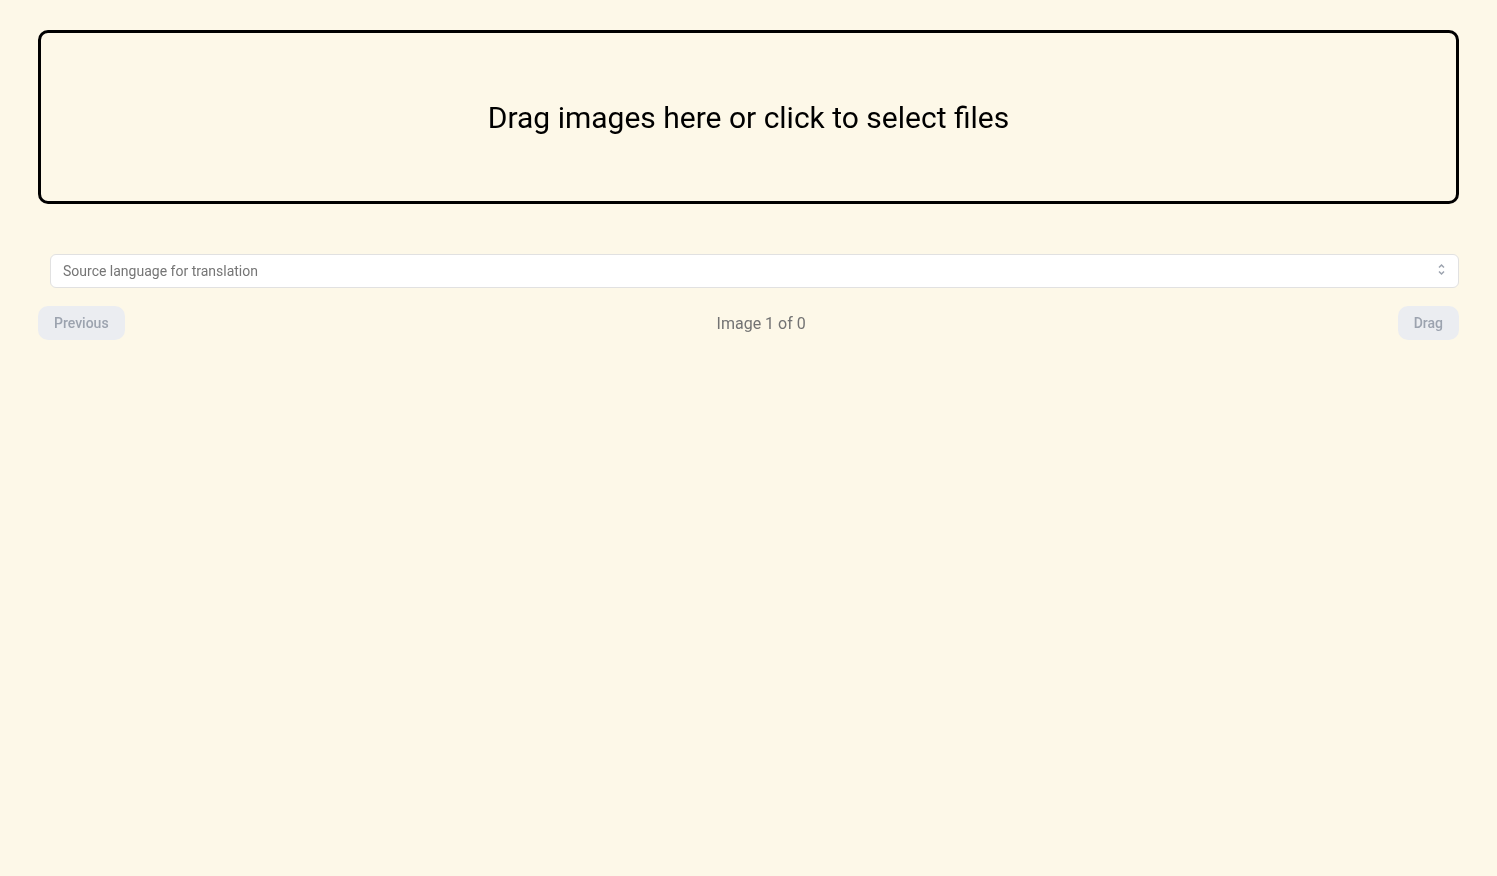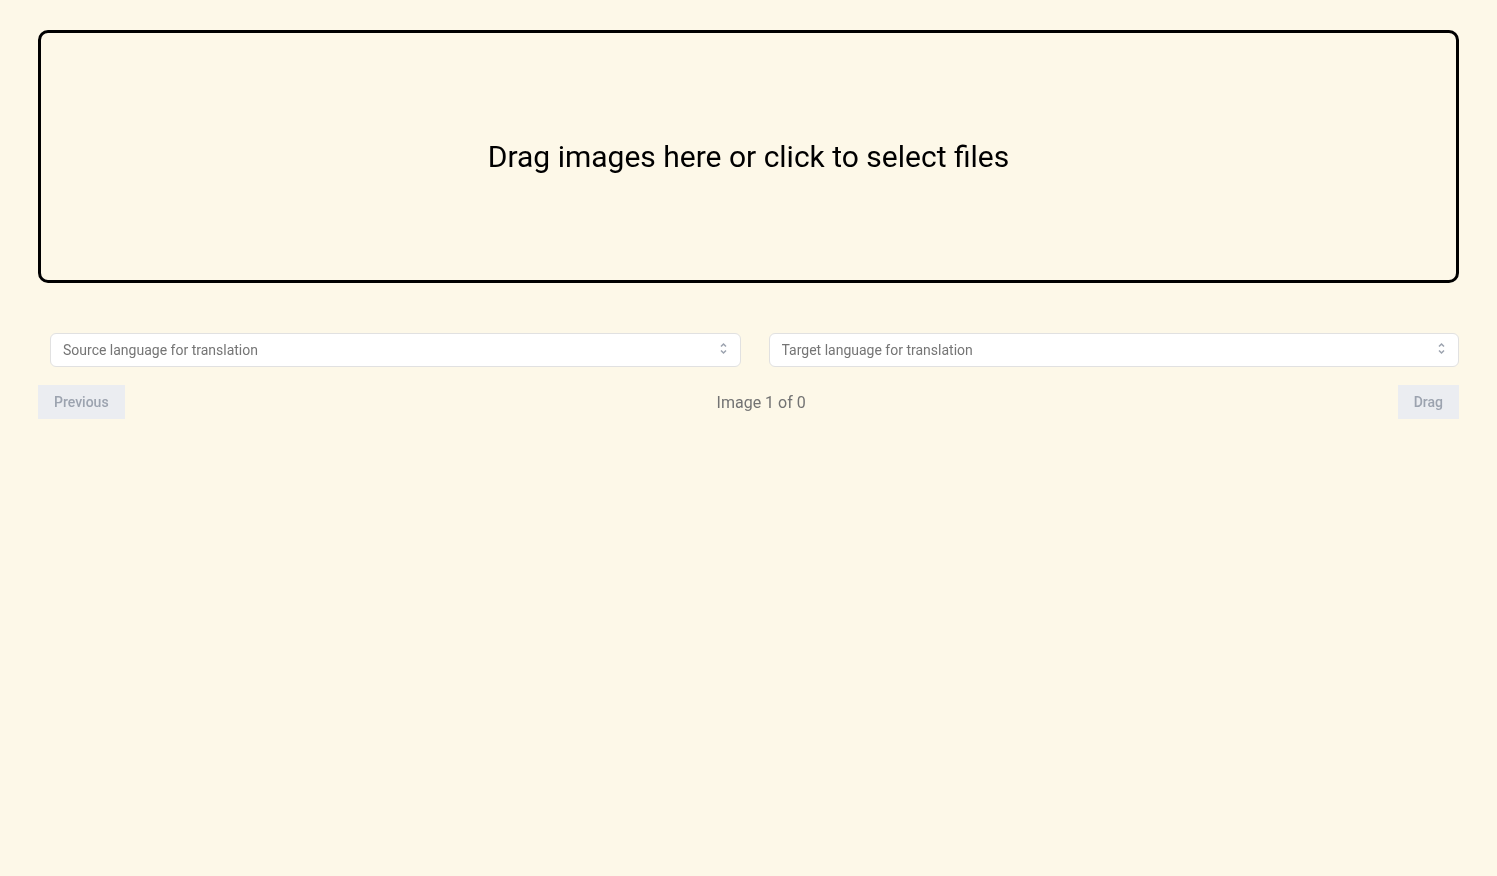--- a/index.html
+++ b/index.html
@@ -11,21 +11,21 @@
     body {
       font-family: -apple-system, BlinkMacSystemFont, 'Segoe UI', Roboto, Helvetica, Arial, sans-serif;
       background-color: #fdf8e8;
       width: 1497px;
       height: 876px;
       padding: 30px 38px;
     }
     
     .dropzone {
       width: 100%;
-      height: 253px;
+      height: 174px;
       border: 3px solid #000;
       border-radius: 10px;
       display: flex;
       align-items: center;
       justify-content: center;
       cursor: pointer;
       background-color: transparent;
     }
     
     .dropzone-text {
@@ -74,21 +74,21 @@
     .nav-row {
       display: flex;
       align-items: center;
       justify-content: space-between;
       margin-top: 18px;
     }
     
     .nav-button {
       padding: 9px 16px;
       border: none;
-      border-radius: 0;
+      border-radius: 10px;
       background-color: #ebedf1;
       font-size: 14px;
       font-weight: 500;
       color: #9ca3af;
       cursor: not-allowed;
       font-family: inherit;
     }
     
     .image-counter {
       font-size: 16px;
@@ -107,28 +107,19 @@
   <div class="language-select-wrapper">
     <input type="text" class="language-select" readonly="" placeholder="Source language for translation" style="">
     <span class="select-chevron">
       <svg width="11" height="14" viewBox="0 0 11 14" fill="none" stroke="currentColor" stroke-width="1.5">
         <path d="M3 5 L5.5 2.5 L8 5"></path>
         <path d="M3 9 L5.5 11.5 L8 9"></path>
       </svg>
     </span>
   </div>
 
-  <div class="language-select-wrapper">
-    <input type="text" class="language-select" readonly="" placeholder="Target language for translation" style="">
-    <span class="select-chevron">
-      <svg width="11" height="14" viewBox="0 0 11 14" fill="none" stroke="currentColor" stroke-width="1.5">
-        <path d="M3 5 L5.5 2.5 L8 5"></path>
-        <path d="M3 9 L5.5 11.5 L8 9"></path>
-      </svg>
-    </span>
-  </div>
 </div>
 
 <div class="nav-row">
   <button class="nav-button" disabled="">Previous</button>
   <span class="image-counter">Image 1 of 0</span>
   <button class="nav-button" disabled="">Drag</button>
 </div>
 
 </body></html>

